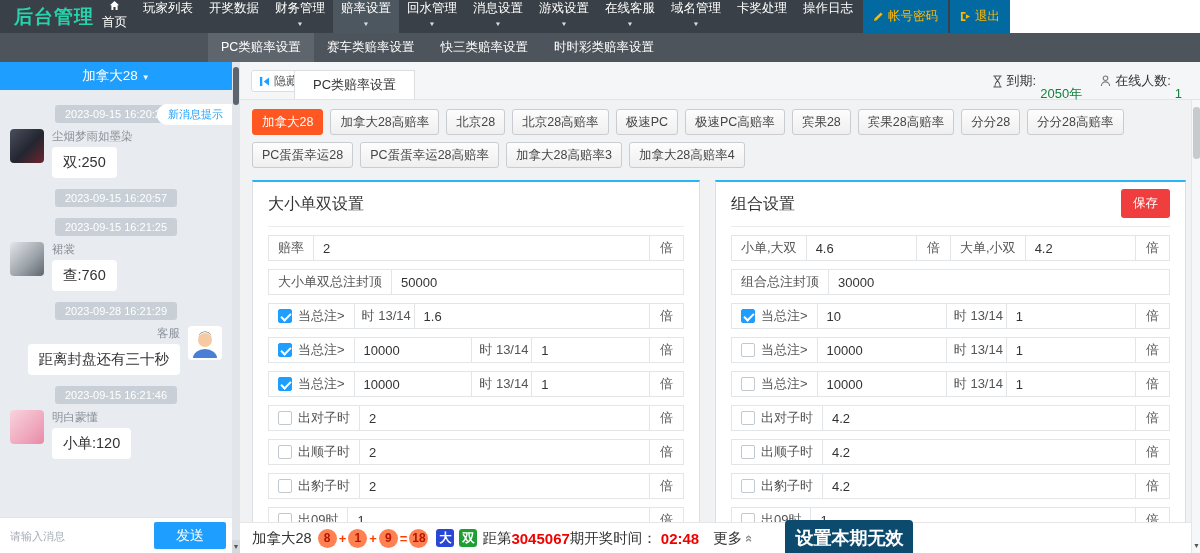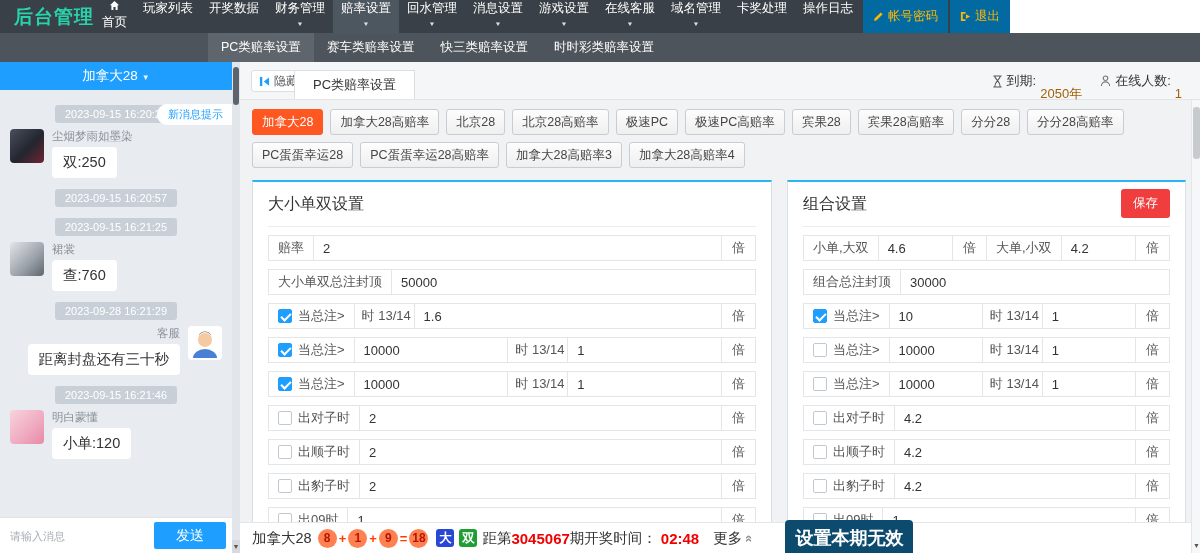--- a/index.html
+++ b/index.html
@@ -67,33 +67,33 @@
   .content-header { position:absolute; top:0; left:0; width:960px; height:38px; background:#f5f6f7;
     border-bottom:1px solid #e2e4e6; }
   .hide-btn { position:absolute; left:11px; top:8px; height:22px; display:flex; align-items:center; gap:4px;
     background:#fff; border:1px solid #dcdfe2; border-radius:3px; padding:0 7px; font-size:12px; color:#555; cursor:pointer; }
   .header-tab { position:absolute; left:54px; bottom:0; height:29px; background:#fff;
     border:1px solid #dcdfe2; border-bottom:none; padding:0 18px; line-height:28px;
     font-size:13px; color:#333; cursor:pointer; }
   .header-status { position:absolute; right:18px; top:0; height:38px; display:flex; align-items:center;
     gap:18px; font-size:13px; color:#333; }
   .status-item { display:flex; align-items:center; gap:4px; }
-  .red { color:#a16207;margin-top:25px; }
+  .red { color:#15803d;margin-top:25px; }
   .content-body { position:absolute; top:38px; left:0; width:960px; height:453px; overflow:hidden;
     padding:9px 14px 0 12px; }
   .game-btns { display:flex; flex-wrap:wrap; gap:7px; }
   .game-btn { height:26px; display:inline-flex; align-items:center; padding:0 9px; font-size:12.5px;
     color:#454545; background:linear-gradient(#fdfdfd,#efefef); border:1px solid #c9cdd1;
     border-radius:3px; cursor:pointer; white-space:nowrap; }
   .game-btn.active { background:#ff5722; border-color:#ff5722; color:#fff; }
 
   .panels { display:flex; gap:15px; margin-top:12px; align-items:flex-start; }
   .panel { background:#fff; border:1px solid #d8dfe6; border-top:2px solid #2bb3f3;
     padding:12px 15px 12px; }
-  .panel-left { width:520px; flex:none; }
+  .panel-left { width:448px; flex:none; }
   .panel-right { flex:1; }
   .panel-title { position:relative; font-size:16px; color:#333; padding-bottom:11px;
     border-bottom:1px solid #ececec; }
   .save-btn { position:absolute; right:0; top:-5px; background:#f03e3e; color:#fff; border:none;
     border-radius:3px; padding:6px 12px; font-size:12.5px; cursor:pointer; font-family:inherit; }
 
   .form-row { display:flex; align-items:stretch; height:26px; margin-top:8px;
     border:1px solid #e3e6e9; font-size:13px; color:#555; background:#fff; }
   .cell { display:flex; align-items:center; padding:0 9px; white-space:nowrap; }
   .b-l { border-left:1px solid #e3e6e9; }

